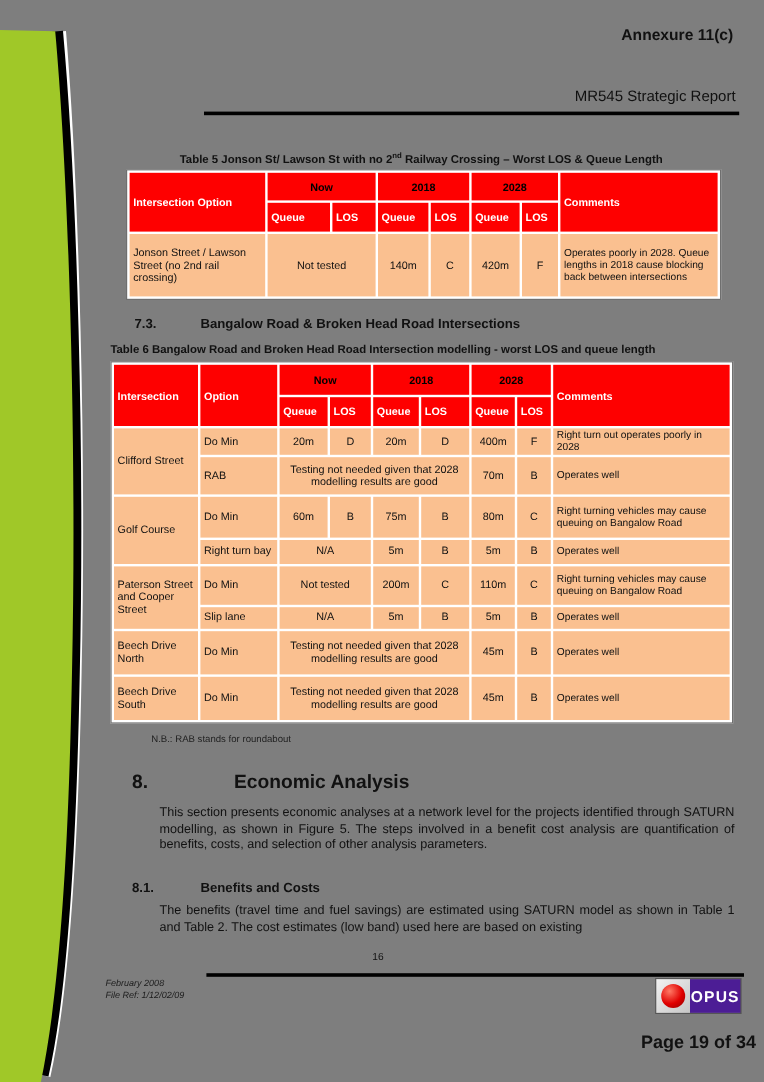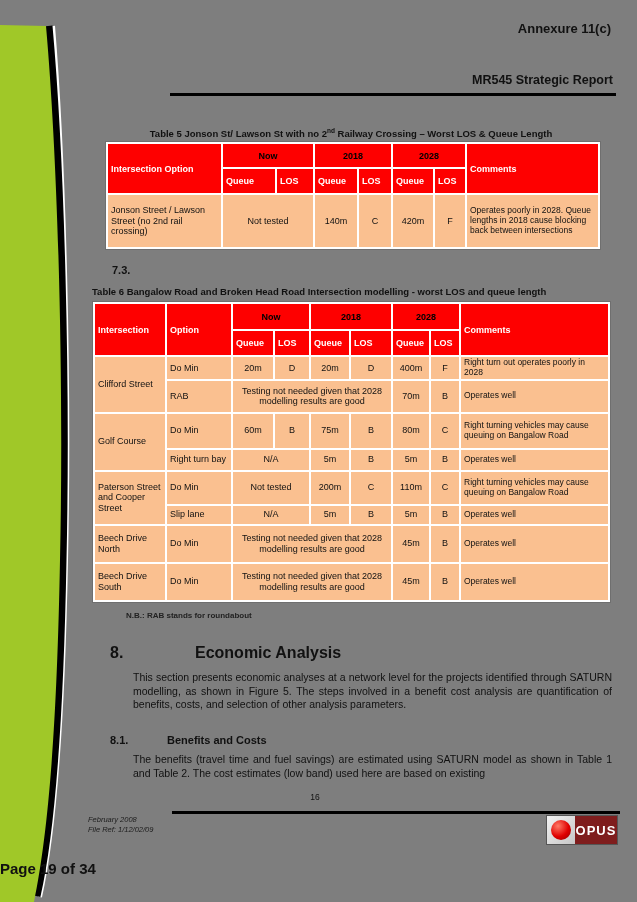--- a/index.html
+++ b/index.html
@@ -7,21 +7,21 @@
   }
   html,body{margin:0;padding:0;}
   body{
     width:637px;height:902px;background:var(--bg);
     font-family:"Liberation Sans", sans-serif;color:var(--ink);
   }
   .page{position:relative;width:637px;height:902px;overflow:hidden;}
   .band{position:absolute;left:0;top:0;}
 
   .hdr-annexure{position:absolute;top:21px;right:26px;font-weight:bold;font-size:13px;}
-  .hdr-title{position:absolute;top:73px;right:24px;font-weight:bold;font-size:12.5px;}
+  .hdr-title{position:absolute;top:73px;right:24px;font-weight:normal;font-size:12.5px;}
   .hdr-rule{position:absolute;top:93px;left:170px;width:446px;height:3px;background:#000;}
 
   .t5-title{position:absolute;top:127px;left:105px;width:492px;text-align:center;font-weight:bold;font-size:9.5px;}
   .t5-title sup{font-size:6.5px;}
 
   table.rpt{border-collapse:separate;border-spacing:2px;background:#fff;border:1px solid #6f6f6f;table-layout:fixed;}
   table.rpt th{background:var(--red);color:#fff;font-size:9px;text-align:left;font-weight:bold;padding:1px 3px;vertical-align:middle;margin-left:22px;}
   table.rpt th.year{color:#000;text-align:center;}
   table.rpt td{background:var(--tan);font-size:9px;padding:1px 3px;vertical-align:middle;line-height:1.15;}
   table.rpt td.c{text-align:center;}
@@ -32,39 +32,39 @@
 
   .rh23{height:23px}.rh24{height:24px}.rh52{height:52px}
   .rh25{height:25px}.rh20{height:20px}.rh31{height:31px}.rh34{height:34px}
   .rh18{height:18px}.rh32{height:32px}.rh36{height:36px}
 
   .sec-num{position:absolute;font-weight:bold;font-size:11px;}
   .sec-title{position:absolute;font-weight:bold;font-size:11px;}
   .sec73-num{top:264px;left:112px;}
   .sec73-title{top:264px;left:167px;}
   .t6-title{position:absolute;top:286px;left:92px;font-weight:bold;font-size:9.5px;}
-  .t6-note{position:absolute;top:611px;left:98px;font-size:8px;font-weight:bold;color:#222;padding-left:28px;}
+  .t6-note{position:absolute;top:611px;left:98px;font-size:8px;font-weight:normal;color:#222;padding-left:28px;}
 
   .sec8-num{position:absolute;top:644px;left:110px;font-size:16px;font-weight:bold;}
   .sec8-title{position:absolute;top:644px;left:155px;font-size:16px;font-weight:bold;margin-left:40px;}
   .para{position:absolute;left:133px;width:479px;font-size:10.5px;text-align:justify;line-height:1.3;}
   .para1{top:671px;}
   .sec81-num{top:734px;left:110px;}
   .sec81-title{top:734px;left:167px;}
   .para2{top:753px;}
 
   .ft-rule{position:absolute;top:811px;left:172px;width:448px;height:3px;background:#000;}
   .ft-left{position:absolute;top:815px;left:88px;font-size:7.5px;font-style:italic;line-height:1.35;color:#1c1c1c;}
   .ft-page{position:absolute;top:792px;left:285px;width:60px;text-align:center;font-size:8.5px;}
   .ft-logo{position:absolute;top:816px;left:547px;width:70px;height:28px;display:flex;box-shadow:0 0 0 1px #555;}
   .logo-ball-box{width:28px;height:28px;background:linear-gradient(135deg,#f2f2f2,#c6c6c6);display:flex;align-items:center;justify-content:center;}
   .logo-ball{width:20px;height:20px;border-radius:50%;background:radial-gradient(circle at 35% 30%, #ff7a66, #e00000 55%, #8f0000);}
-  .logo-text-box{flex:1;background:#7f1d1d;color:#fff;display:flex;align-items:center;justify-content:center;font-weight:bold;font-size:13px;letter-spacing:1px;}
-
-  .page-label{position:absolute;top:860px;left:0;width:630px;text-align:left;font-weight:bold;font-size:15px;}
+  .logo-text-box{flex:1;background:#4c1d95;color:#fff;display:flex;align-items:center;justify-content:center;font-weight:bold;font-size:13px;letter-spacing:1px;}
+
+  .page-label{position:absolute;top:860px;left:0;width:630px;text-align:right;font-weight:bold;font-size:15px;}
 </style>
 </head>
 <body>
 
 <div class="page">
 
   <svg class="band" width="80" height="902" viewBox="0 0 80 902">
     <path d="M53,26 C64,160 70,380 66,560 C63,720 55,830 40,897" stroke="#ffffff" stroke-width="4" fill="none"></path>
     <path d="M48,26 C60,160 66,380 62,560 C59,720 51,830 36,896" stroke="#000000" stroke-width="9" fill="none"></path>
     <path d="M0,25 L46,26 C58,160 64,380 60,560 C57,720 49,830 34,902 L0,902 Z" style="fill:var(--green)"></path>
@@ -111,20 +111,21 @@
         <td class="c">140m</td>
         <td class="c">C</td>
         <td class="c">420m</td>
         <td class="c">F</td>
         <td class="comment">Operates poorly in 2028. Queue lengths in 2018 cause blocking back between intersections</td>
       </tr>
     </tbody>
   </table>
 
   <div class="sec-num sec73-num">7.3.</div>
+  <div class="sec-title sec73-title">Bangalow Road &amp; Broken Head Road Intersections</div>
 
   <div class="t6-title">Table 6 Bangalow Road and Broken Head Road Intersection modelling - worst LOS and queue length</div>
 
   <table id="table6" class="rpt">
     <colgroup>
         <col style="width:70px">
         <col style="width:64px">
         <col style="width:40px">
         <col style="width:34px">
         <col style="width:38px">

